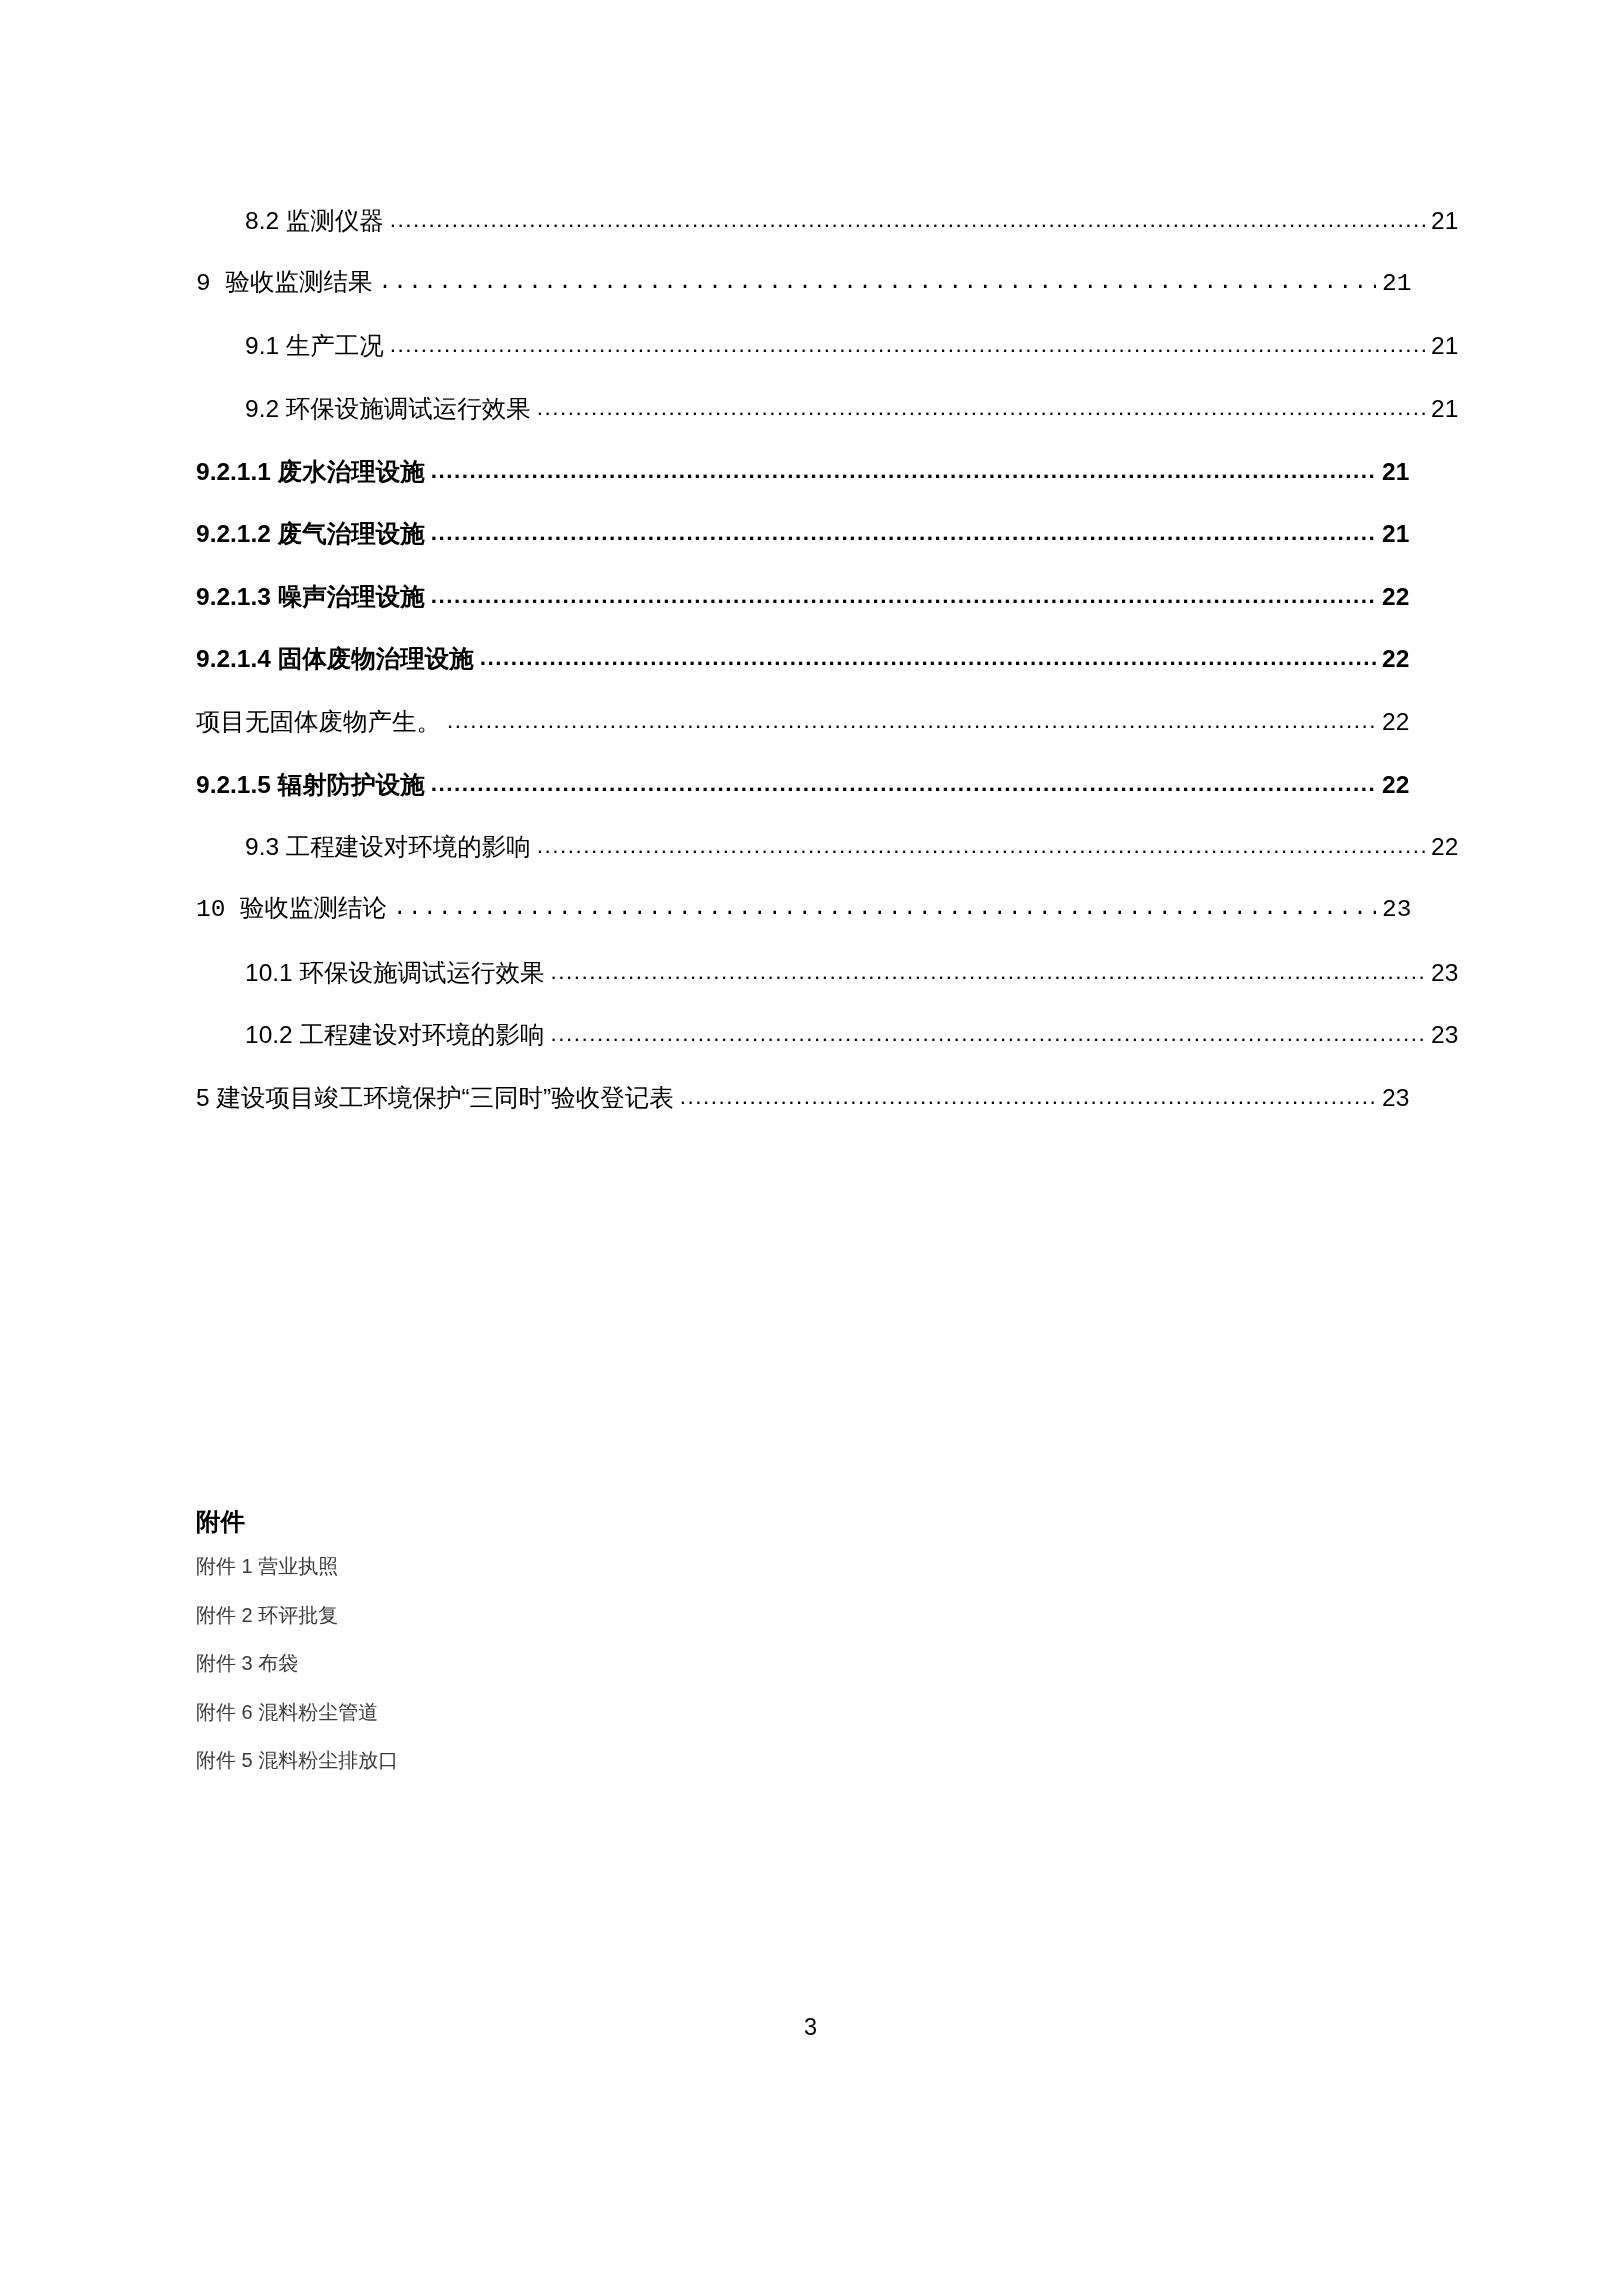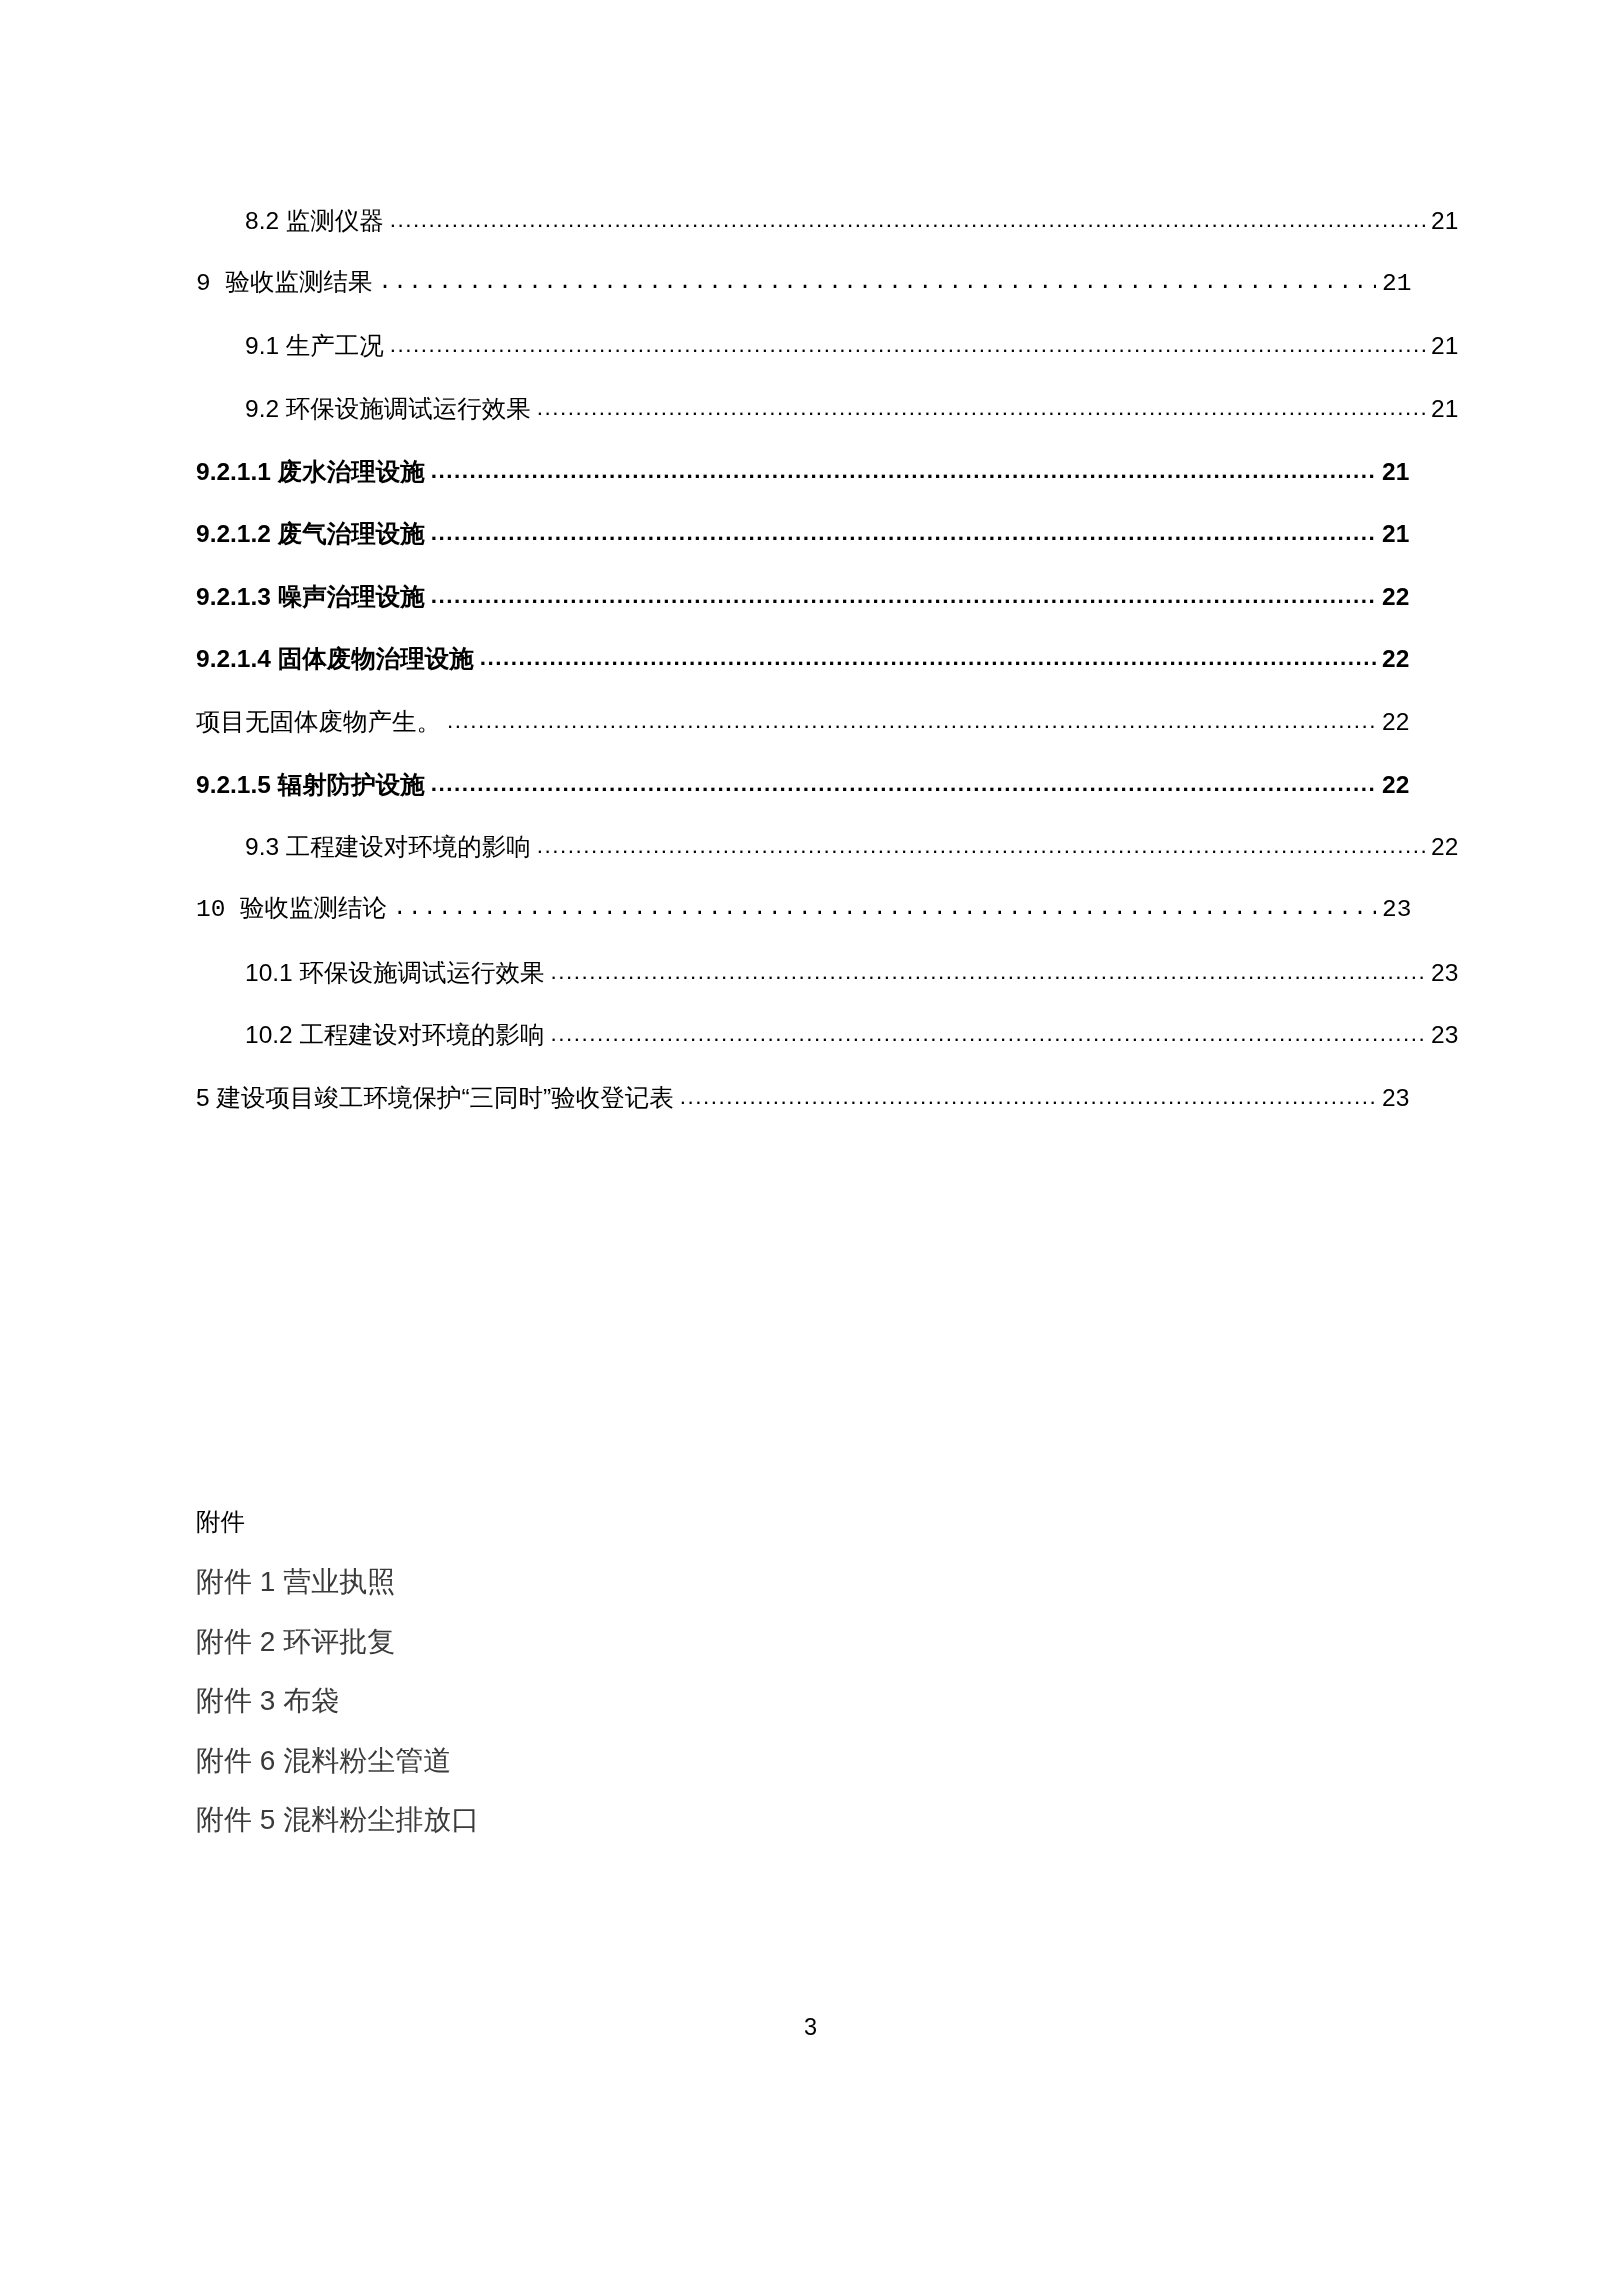--- a/index.html
+++ b/index.html
@@ -65,25 +65,25 @@
   .bold { font-weight: bold; }
 
   .attach-block {
     position: absolute;
     top: 1505px;
     left: 196px;
     width: 1078px;
   }
   .attach-title {
     font-size: 24.5px;
-    font-weight: normal;
-    margin-bottom: 25px;
+    font-weight: bold;
+    margin-bottom: 15px;
   }
   .attach-item {
-    font-size: 28px;
+    font-size: 20px;
     margin-bottom: 21.6px;
     color: #3a3a3a;
   }
   .page-number {
     position: absolute;
     top: 2014px;
     left: 0;
     width: 1621px;
     text-align: center;
     font-size: 23.5px;

